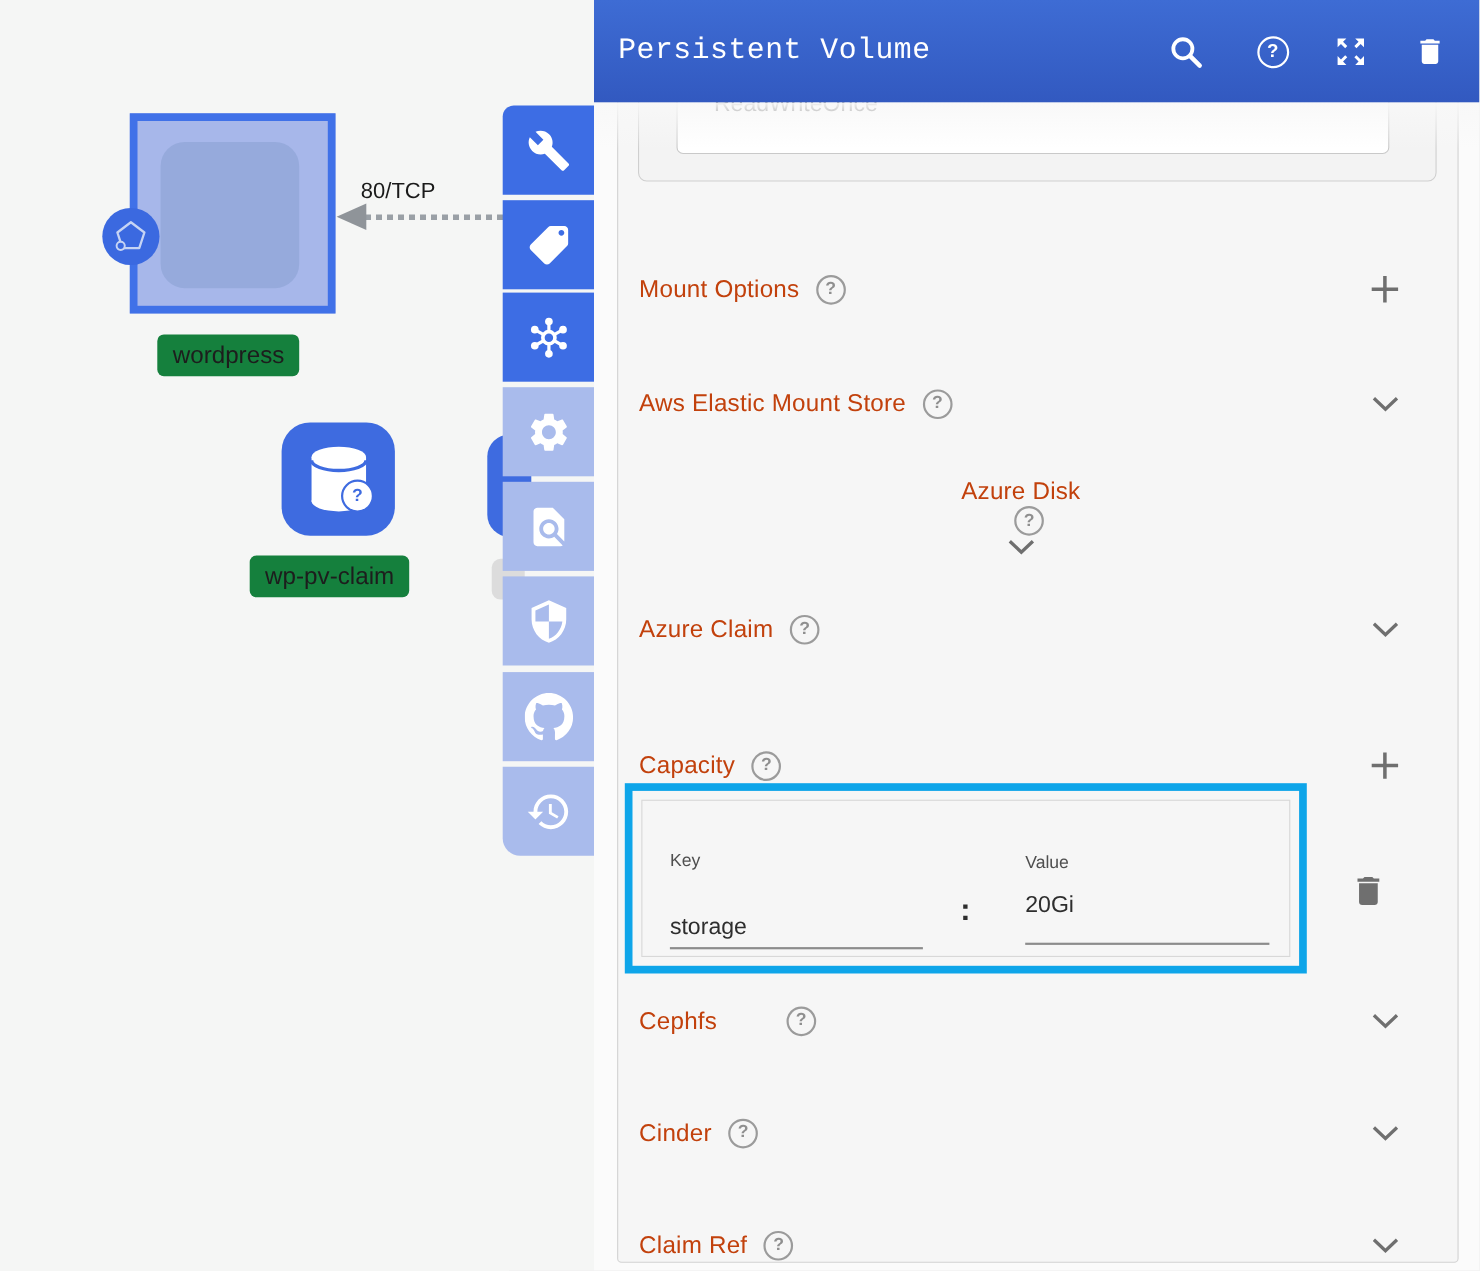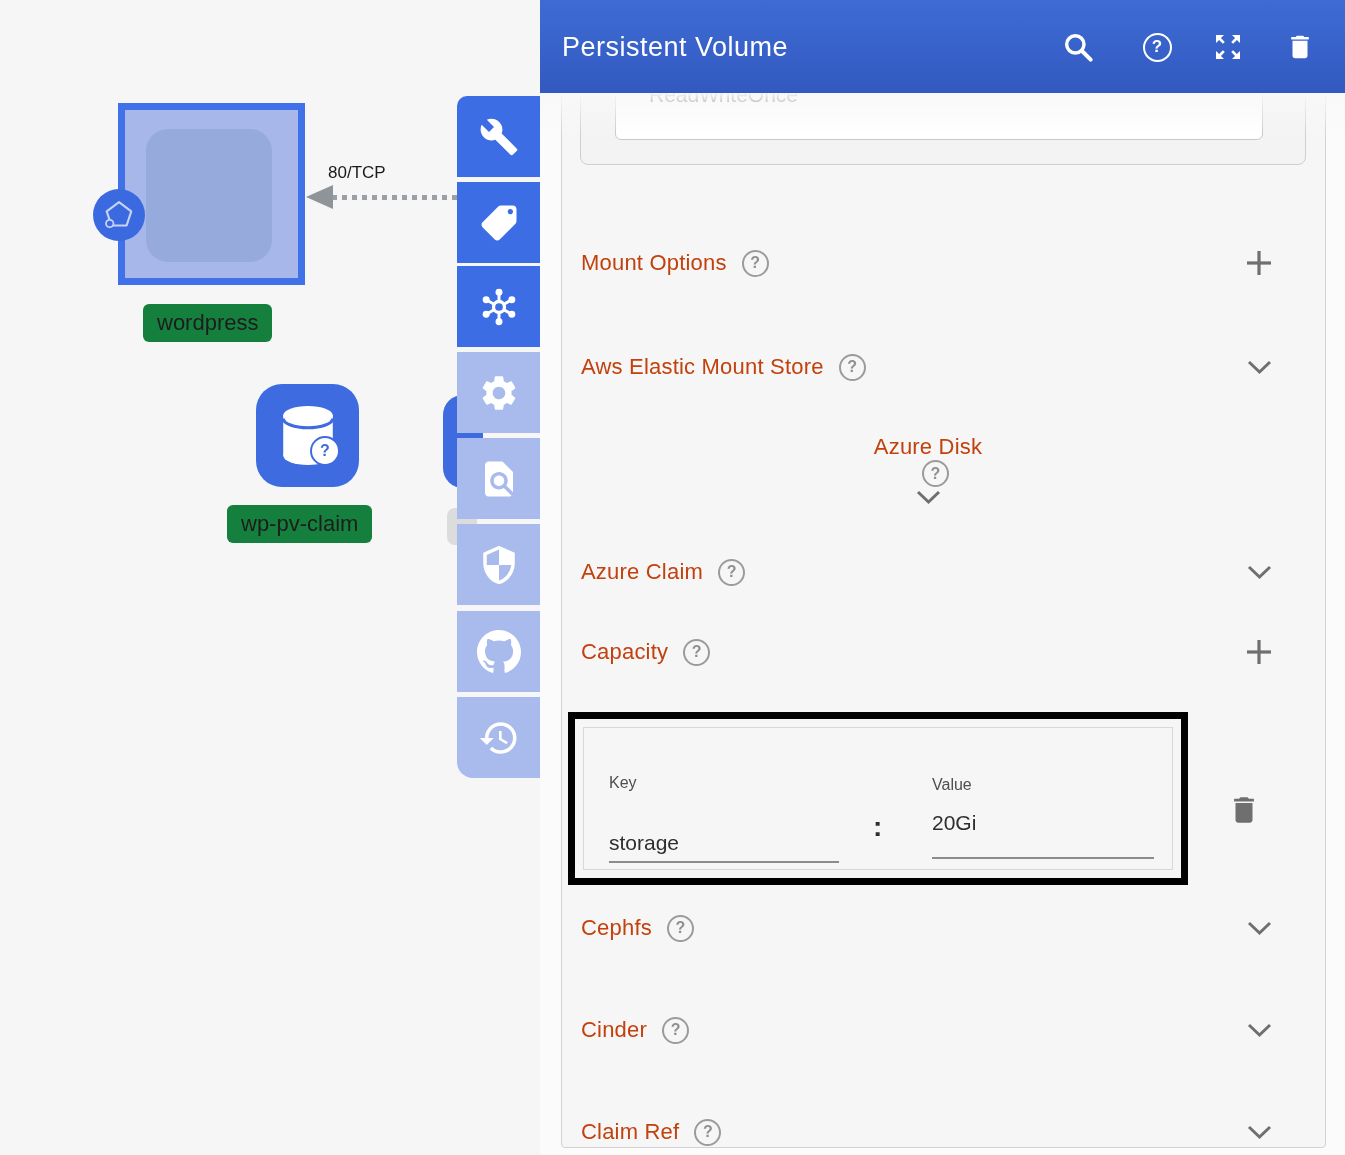--- a/index.html
+++ b/index.html
@@ -7,21 +7,21 @@
   #app { position:relative; width:1345px; height:1155px; overflow:hidden; background:#f5f6f5; }
 
   
   .canvas { position:absolute; inset:0; }
   .wp-node { position:absolute; left:118px; top:103px; width:187px; height:182px;
              background:#a7b7ea; border:7px solid #4071e8; }
   .wp-node-inner { position:absolute; left:21px; top:19px; width:126px; height:133px;
              background:#96aadc; border-radius:22px; }
   .pod-badge { position:absolute; left:93px; top:189px; width:52px; height:52px; border-radius:50%;
              background:#3b69e0; display:flex; align-items:center; justify-content:center; }
-  .edge-label { position:absolute; left:328px; top:163px; font-size:17px; color:#1a1a1a; }
+  .edge-label { position:absolute; left:328px; top:163px; font-size:20px; color:#1a1a1a; }
   .edge-line { position:absolute; left:332px; top:195px; width:128px; height:5px;
              background:repeating-linear-gradient(90deg,#9aa0a6 0 5px,transparent 5px 10px); }
   .edge-arrowhead { position:absolute; left:306px; top:185px; width:0; height:0;
              border-top:12px solid transparent; border-bottom:12px solid transparent;
              border-right:27px solid #8f9499; }
   .node-label { position:absolute; background:#15803d; color:#1d1d1d; font-size:22px;
              padding:6px 14px; border-radius:6px; white-space:nowrap; }
   .label-wordpress { left:143px; top:304px; }
   .label-pvclaim { left:227px; top:505px; }
   .pvc-node { position:absolute; left:256px; top:384px; width:103px; height:103px;
@@ -48,37 +48,37 @@
              background:#f3f3f3; border:1px solid #cfcfcf; border-radius:8px; }
   .white-item { position:absolute; left:75px; top:50px; width:648px; height:90px;
              background:#fff; border:1px solid #c9c9c9; border-radius:6px; }
   .white-item-text { position:absolute; left:33px; top:32px; font-size:21px; color:#3a3a3a; }
   .header-fog { position:absolute; left:0; top:93px; width:805px; height:42px;
              background:linear-gradient(180deg,rgba(248,248,248,0.97),rgba(248,248,248,0)); pointer-events:none; }
 
   .panel-header { position:absolute; left:0; top:0; width:805px; height:93px;
              background:linear-gradient(180deg,#3e6cd4,#3259c0); }
   .panel-title { position:absolute; left:22px; top:50%; transform:translateY(-50%);
-             color:#fff; font-size:27px; font-weight:400; letter-spacing:0.5px; }
+             color:#fff; font-size:27px; font-weight:400; letter-spacing:0.5px;font-family:Liberation Mono, monospace; }
   .hdr-icon { position:absolute; top:31px; width:32px; height:32px;
              display:flex; align-items:center; justify-content:center; cursor:pointer; }
   .hdr-help-circle { width:29px; height:29px; border:2.5px solid #fff; border-radius:50%;
              color:#fff; font-size:17px; font-weight:bold; display:flex; align-items:center; justify-content:center; }
 
   .section-row { position:absolute; left:41px; width:694px; height:72px;
              display:flex; align-items:center; }
   .section-label { font-size:22px; font-weight:400; color:#c2410c; letter-spacing:0.2px; }
   .help-badge { width:27px; height:27px; margin-left:15px; border:2px solid #9b9b9b; border-radius:50%;
              color:#8f8f8f; font-size:16px; font-weight:bold; flex:0 0 auto;
              display:flex; align-items:center; justify-content:center; }
   .row-spacer { flex:1; }
   .row-control { width:32px; height:32px; display:flex; align-items:center; justify-content:center; cursor:pointer; }
 
   .red-box { position:absolute; left:28px; top:712px; width:620px; height:173px;
-             border:7px solid #000000; }
+             border:7px solid #0ea5e9; }
   .kv-card { position:absolute; left:8px; top:8px; right:8px; bottom:8px;
              border:1px solid #d8d8d8; }
   .kv-label { position:absolute; font-size:16px; color:#4f4f4f; }
   .kv-value { position:absolute; font-size:21px; color:#2e2e2e; }
   .kv-underline { position:absolute; height:2px; background:#8c8c8c; }
   .kv-colon { position:absolute; left:298px; top:92px; font-size:28px; font-weight:700; color:#2e2e2e; }
   .row-trash { position:absolute; left:652px; top:72px; width:36px; height:40px; cursor:pointer; }
 </style>
 </head>
 <body>
@@ -226,21 +226,21 @@
       <span class="section-label">Azure Claim</span>
       <span class="help-badge">?</span>
       <span class="row-spacer"></span>
       <span class="row-control">
         <svg width="27" height="16" viewBox="0 0 27 16">
           <polyline points="3,3 13.5,13 24,3" fill="none" stroke="#6f6f6f" stroke-width="3"></polyline>
         </svg>
       </span>
     </div>
 
-    <div class="section-row" style="top:616px;">
+    <div class="section-row" style="top:660px;">
       <span class="section-label">Capacity</span>
       <span class="help-badge">?</span>
       <span class="row-spacer"></span>
       <span class="row-control">
         <svg width="30" height="30" viewBox="0 0 30 30">
           <line x1="15" y1="3" x2="15" y2="27" stroke="#6f6f6f" stroke-width="3.2"></line>
           <line x1="3" y1="15" x2="27" y2="15" stroke="#6f6f6f" stroke-width="3.2"></line>
         </svg>
       </span>
     </div>
@@ -254,21 +254,21 @@
       <div class="kv-label" style="left:357px; top:57px;">Value</div>
       <div class="kv-value" style="left:357px; top:92px;">20Gi</div>
       <div class="kv-underline" style="left:357px; top:138px; width:222px;"></div>
       <div class="row-trash">
         <svg width="34" height="38" viewBox="0 0 24 24">
           <path fill="#6f6f6f" d="M6 19c0 1.1.9 2 2 2h8c1.1 0 2-.9 2-2V7H6v12zM19 4h-3.5l-1-1h-5l-1 1H5v2h14V4z"></path>
         </svg>
       </div>
     </div>
 
-    <div class="section-row" style="top:892px;">
+    <div class="section-row" style="top:892px;gap:48px;">
       <span class="section-label">Cephfs</span>
       <span class="help-badge">?</span>
       <span class="row-spacer"></span>
       <span class="row-control">
         <svg width="27" height="16" viewBox="0 0 27 16">
           <polyline points="3,3 13.5,13 24,3" fill="none" stroke="#6f6f6f" stroke-width="3"></polyline>
         </svg>
       </span>
     </div>
 

